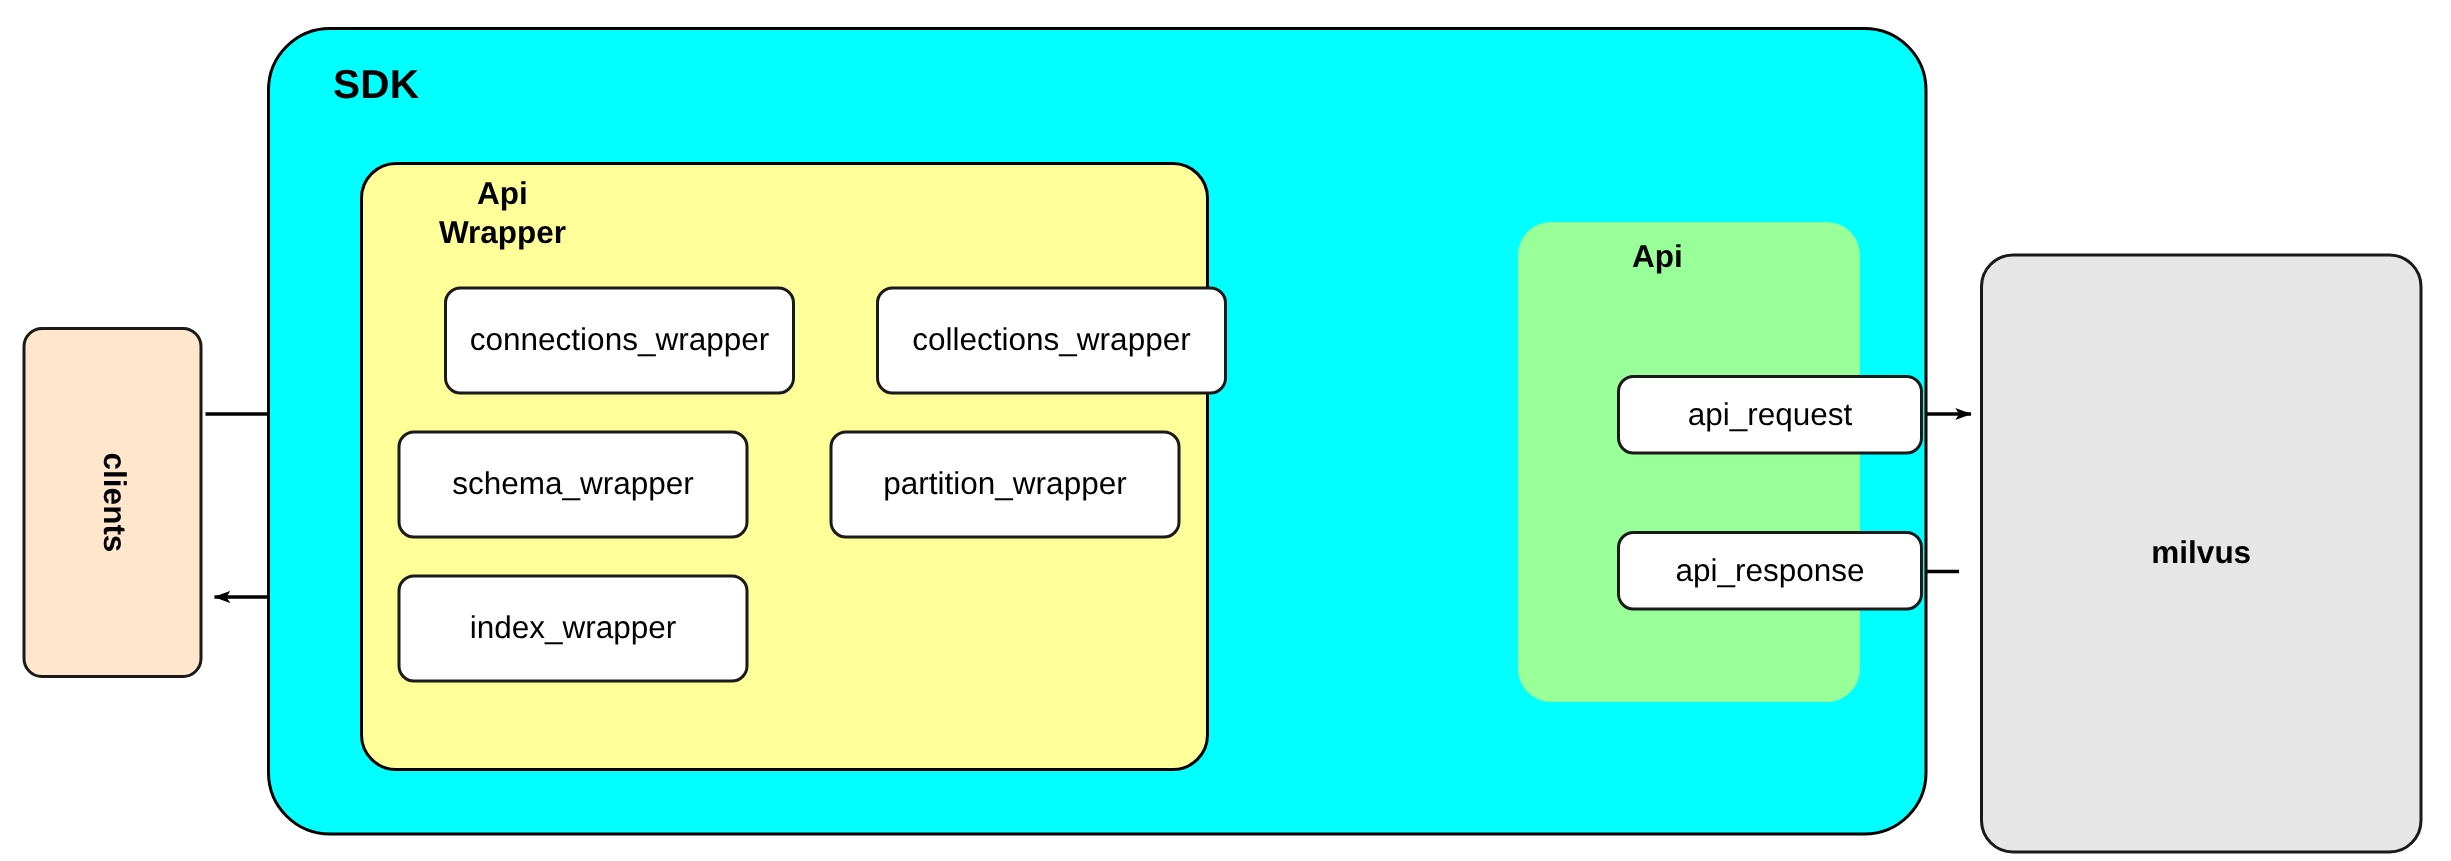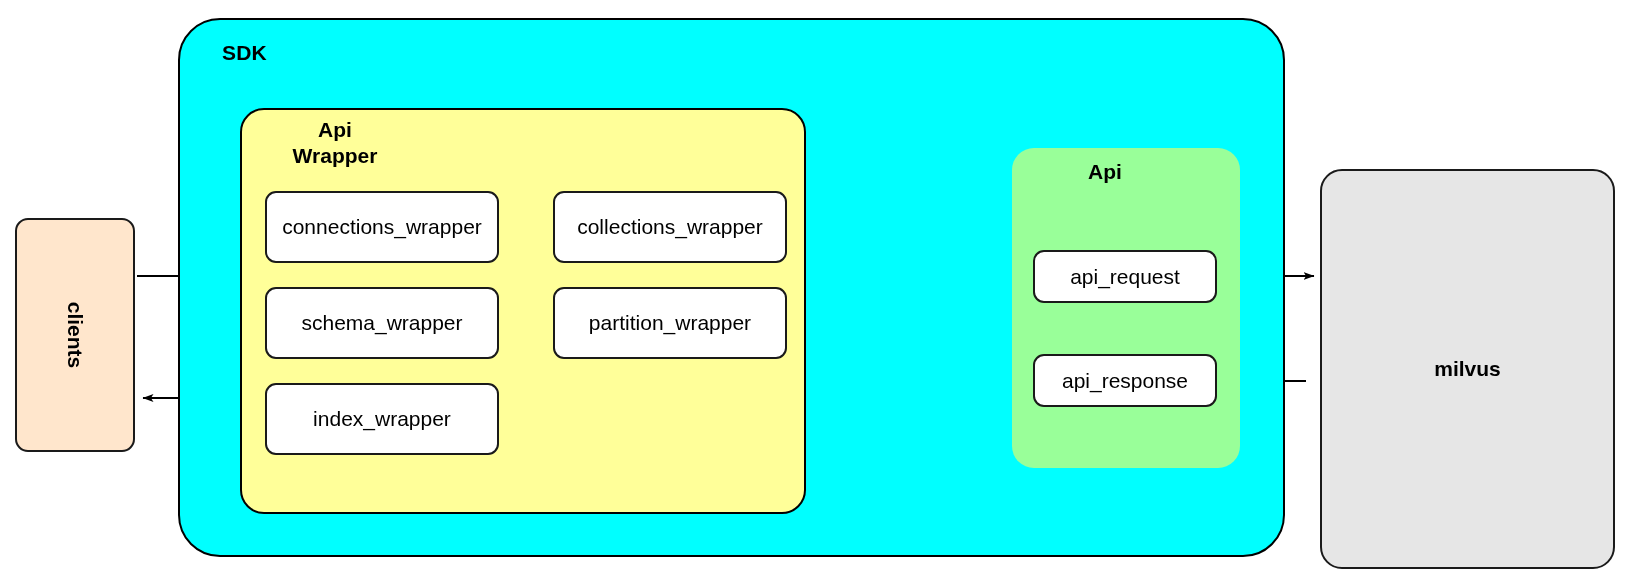--- a/index.html
+++ b/index.html
@@ -38,21 +38,21 @@
     height: 539px;
     background: #00FFFF;
     border: 2px solid #000000;
     border-radius: 42px;
     display: block;
   }
   .sdk-label {
     position: absolute;
     left: 42px;
     top: 21px;
-    font-size: 21px;
+    font-size: 27px;
     font-weight: bold;
     color: #000000;
     letter-spacing: 0.2px;
   }
 
   
   .apiwrapper-box {
     left: 240px;
     top: 108px;
     width: 566px;
@@ -80,21 +80,21 @@
     border: 2px solid #1a1a1a;
     border-radius: 11px;
     font-size: 21px;
     font-weight: normal;
     color: #000000;
     width: 234px;
     height: 72px;
   }
   .wc-c0 { left: 265px; }
   .wc-c1 { left: 553px; }
-  .wc-r0 { top: 191px; }
+  .wc-r0 { top: 191px; margin-left: 31px; }
   .wc-r1 { top: 287px; }
   .wc-r2 { top: 383px; }
 
   
   .gateway-box {
     left: 1012px;
     top: 148px;
     width: 228px;
     height: 320px;
     background: #99FF99;
@@ -111,22 +111,22 @@
     font-weight: bold;
     color: #000000;
     text-align: center;
   }
   .gw-card {
     background: #FFFFFF;
     border: 2px solid #1a1a1a;
     border-radius: 11px;
     font-size: 21px;
     color: #000000;
-    left: 1033px;
-    width: 184px;
+    left: 1078px;
+    width: 204px;
     height: 53px;
   }
   .gw-request  { top: 250px; }
   .gw-response { top: 354px; }
 
   
   .checker-box {
     left: 860px;
     top: 355px;
     width: 116px;

